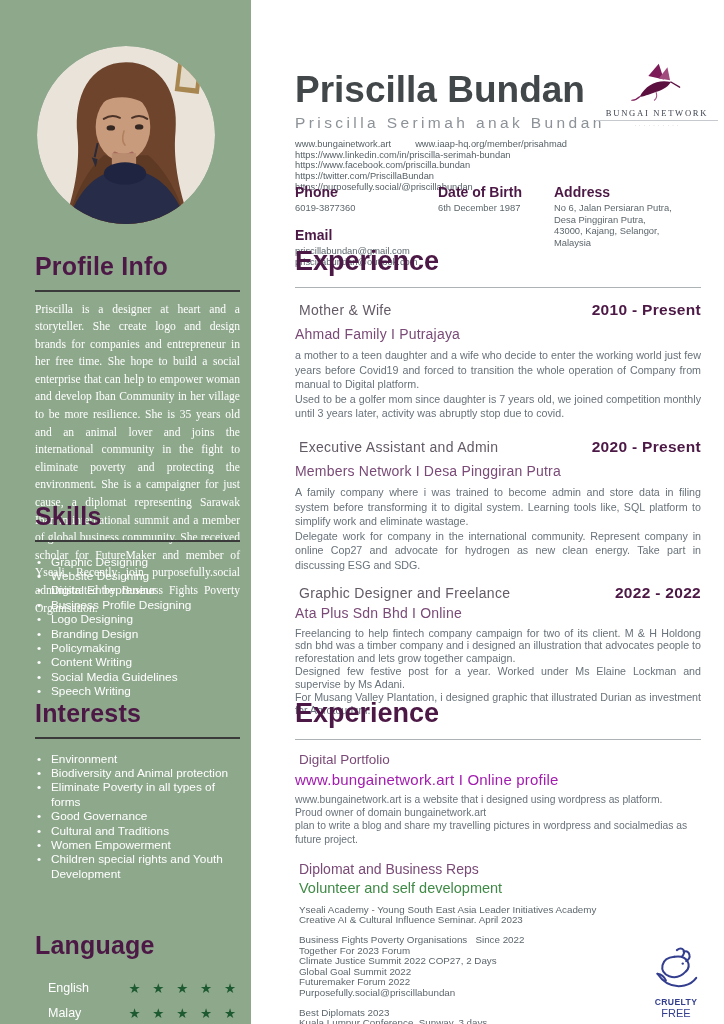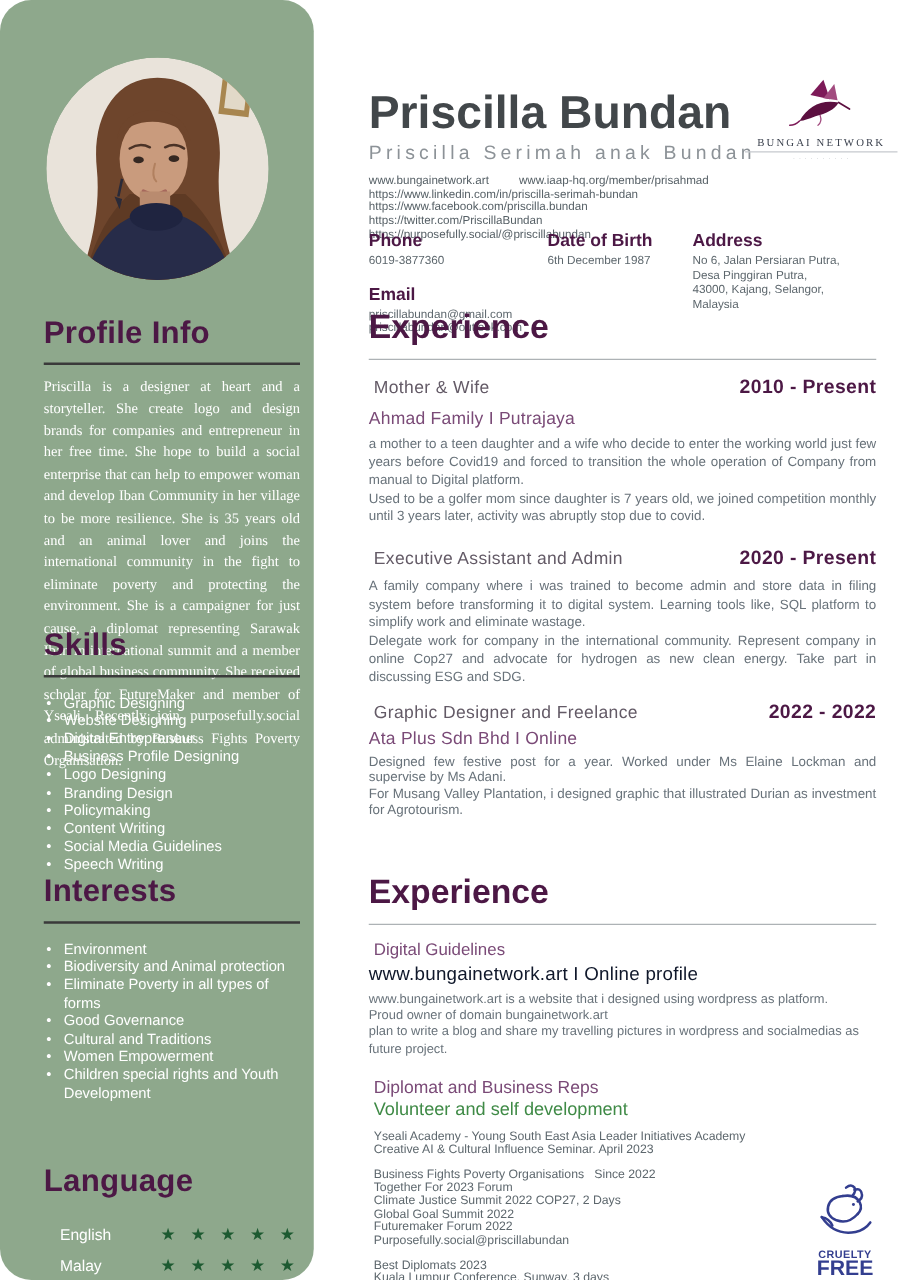--- a/index.html
+++ b/index.html
@@ -1,19 +1,19 @@
 <!DOCTYPE html>
 <html><head>
 <meta charset="utf-8">
 <style>
   html,body{margin:0;padding:0;background:#e8e8e8;}
   .page{position:relative;width:724px;height:1024px;background:#ffffff;overflow:hidden;
         font-family:"Liberation Sans","DejaVu Sans",sans-serif;}
   
-  .sidebar{position:absolute;left:0;top:0;width:251px;height:1024px;background:#8EA88C;border-radius:25px;}
+  .sidebar{position:absolute;left:0;top:0;width:251px;height:1024px;background:#8EA88C;}
   .avatar{position:absolute;left:37px;top:46px;width:178px;height:178px;border-radius:50%;overflow:hidden;}
   .side-block{position:absolute;left:35px;width:205px;}
   .side-h{font-size:25px;font-weight:800;color:#4C1845;margin:0;line-height:1.1;letter-spacing:0.2px;}
   .side-rule{height:2px;background:#3A3A3A;margin:9px 0 0 0;}
   .profile-text{margin-top:9px;color:#ffffff;font-size:11.6px;line-height:17.6px;text-align:justify;font-family:Liberation Serif, serif;}
   .side-list{list-style:none;margin:13px 0 0 0;padding:0;color:#ffffff;font-size:11.8px;line-height:14.4px;}
   .side-list li{padding-left:16px;position:relative;margin:0;}
   .side-list li::before{content:"•";position:absolute;left:2px;top:0;color:#ffffff;}
   .lang-rows{margin-top:20px;}
   .lang-row{display:flex;align-items:center;margin:0 0 9px 13px;}
@@ -45,31 +45,31 @@
   .entry{margin-top:13px;}
   .entry-row{display:flex;justify-content:space-between;align-items:baseline;}
   .entry-title{font-size:14px;color:#635A66;letter-spacing:0.3px;padding-left:4px;}
   .entry-period{font-size:15.5px;font-weight:700;color:#4C1845;letter-spacing:0.3px;}
   .entry-org{font-size:14px;color:#7A4A77;margin-top:7px;letter-spacing:0.2px;}
   .entry-body{margin-top:6px;font-size:10.7px;color:#68727A;line-height:14.6px;text-align:justify;}
   .entry-body p{margin:0;}
   
   .sub-block{margin-top:12px;}
   .pf-title{font-size:13.5px;color:#7A4A77;padding-left:4px;}
-  .pf-sub{font-size:15px;color:#0f172a;margin-top:4px;letter-spacing:0.2px;}
+  .pf-sub{font-size:15px;color:#a21caf;margin-top:4px;letter-spacing:0.2px;}
   .pf-lines{margin-top:5px;font-size:10.3px;color:#68727A;line-height:13.2px;}
   .dip-block{margin-top:15px;}
   .dip-title{font-size:14px;color:#7A4A77;padding-left:4px;}
   .dip-sub{font-size:14.5px;color:#3F8A46;margin-top:3px;padding-left:4px;}
   .evt-group{margin-top:9px;font-size:9.8px;color:#5D676D;line-height:10.6px;padding-left:4px;}
   .evt-line{white-space:pre-wrap;}
   
   .cruelty{position:absolute;left:644px;top:945px;width:64px;text-align:center;color:#333E8F;}
   .cf1{font-size:8.6px;font-weight:800;letter-spacing:0.4px;line-height:9px;}
-  .cf2{font-size:17px;font-weight:700;line-height:13px;}
+  .cf2{font-size:11px;font-weight:400;line-height:13px;}
 </style>
 </head>
 <body>
 
 <div class="page">
 
   <div class="sidebar">
 
     <div class="avatar">
       <svg viewBox="0 0 176 176" width="178" height="178">
@@ -213,45 +213,47 @@
         <p>a mother to a teen daughter and a wife who decide to enter the working world just few years before Covid19 and forced to transition the whole operation of Company from manual to Digital platform.</p>
         <p>Used to be a golfer mom since daughter is 7 years old, we joined competition monthly until 3 years later, activity was abruptly stop due to covid.</p>
       </div>
     </div>
 
     <div class="entry" style="margin-top:17px;">
       <div class="entry-row">
         <span class="entry-title">Executive Assistant and Admin</span>
         <span class="entry-period">2020 - Present</span>
       </div>
+      <div class="entry-org">Members Network I Desa Pinggiran Putra</div>
       <div class="entry-body">
         <p>A family company where i was trained to become admin and store data in filing system before transforming it to digital system. Learning tools like, SQL platform to simplify work and eliminate wastage.</p>
         <p>Delegate work for company in the international community. Represent company in online Cop27 and advocate for hydrogen as new clean energy.  Take part in discussing ESG and SDG.</p>
       </div>
     </div>
 
     <div class="entry" style="margin-top:11px;">
       <div class="entry-row">
         <span class="entry-title">Graphic Designer and Freelance</span>
         <span class="entry-period">2022 - 2022</span>
       </div>
       <div class="entry-org" style="margin-top:3px;">Ata Plus Sdn Bhd I Online</div>
       <div class="entry-body" style="line-height:12.9px;">
+        <p>Freelancing to help fintech company campaign for two of its client.  M &amp; H Holdong sdn bhd was a timber company and i designed an illustration that advocates people to reforestation and lets grow together campaign.</p>
         <p>Designed few festive post for a year. Worked under Ms Elaine Lockman and supervise by Ms Adani.</p>
         <p>For Musang Valley Plantation, i designed graphic that illustrated Durian as investment for Agrotourism.</p>
       </div>
     </div>
   </div>
 
   <div class="exp exp2">
     <h2 class="exp-h">Experience</h2>
     <div class="exp-rule"></div>
 
     <div class="sub-block">
-      <div class="pf-title">Digital Guidelines</div>
+      <div class="pf-title">Digital Portfolio</div>
       <div class="pf-sub">www.bungainetwork.art I Online profile</div>
       <div class="pf-lines">
         <div class="evt-line">www.bungainetwork.art is a website that i designed using wordpress as platform.</div>
         <div class="evt-line">Proud owner of domain bungainetwork.art</div>
         <div class="evt-line">plan to write a blog and share my travelling pictures in wordpress and socialmedias as future project.</div>
       </div>
     </div>
 
     <div class="dip-block">
       <div class="dip-title">Diplomat and Business Reps</div>

